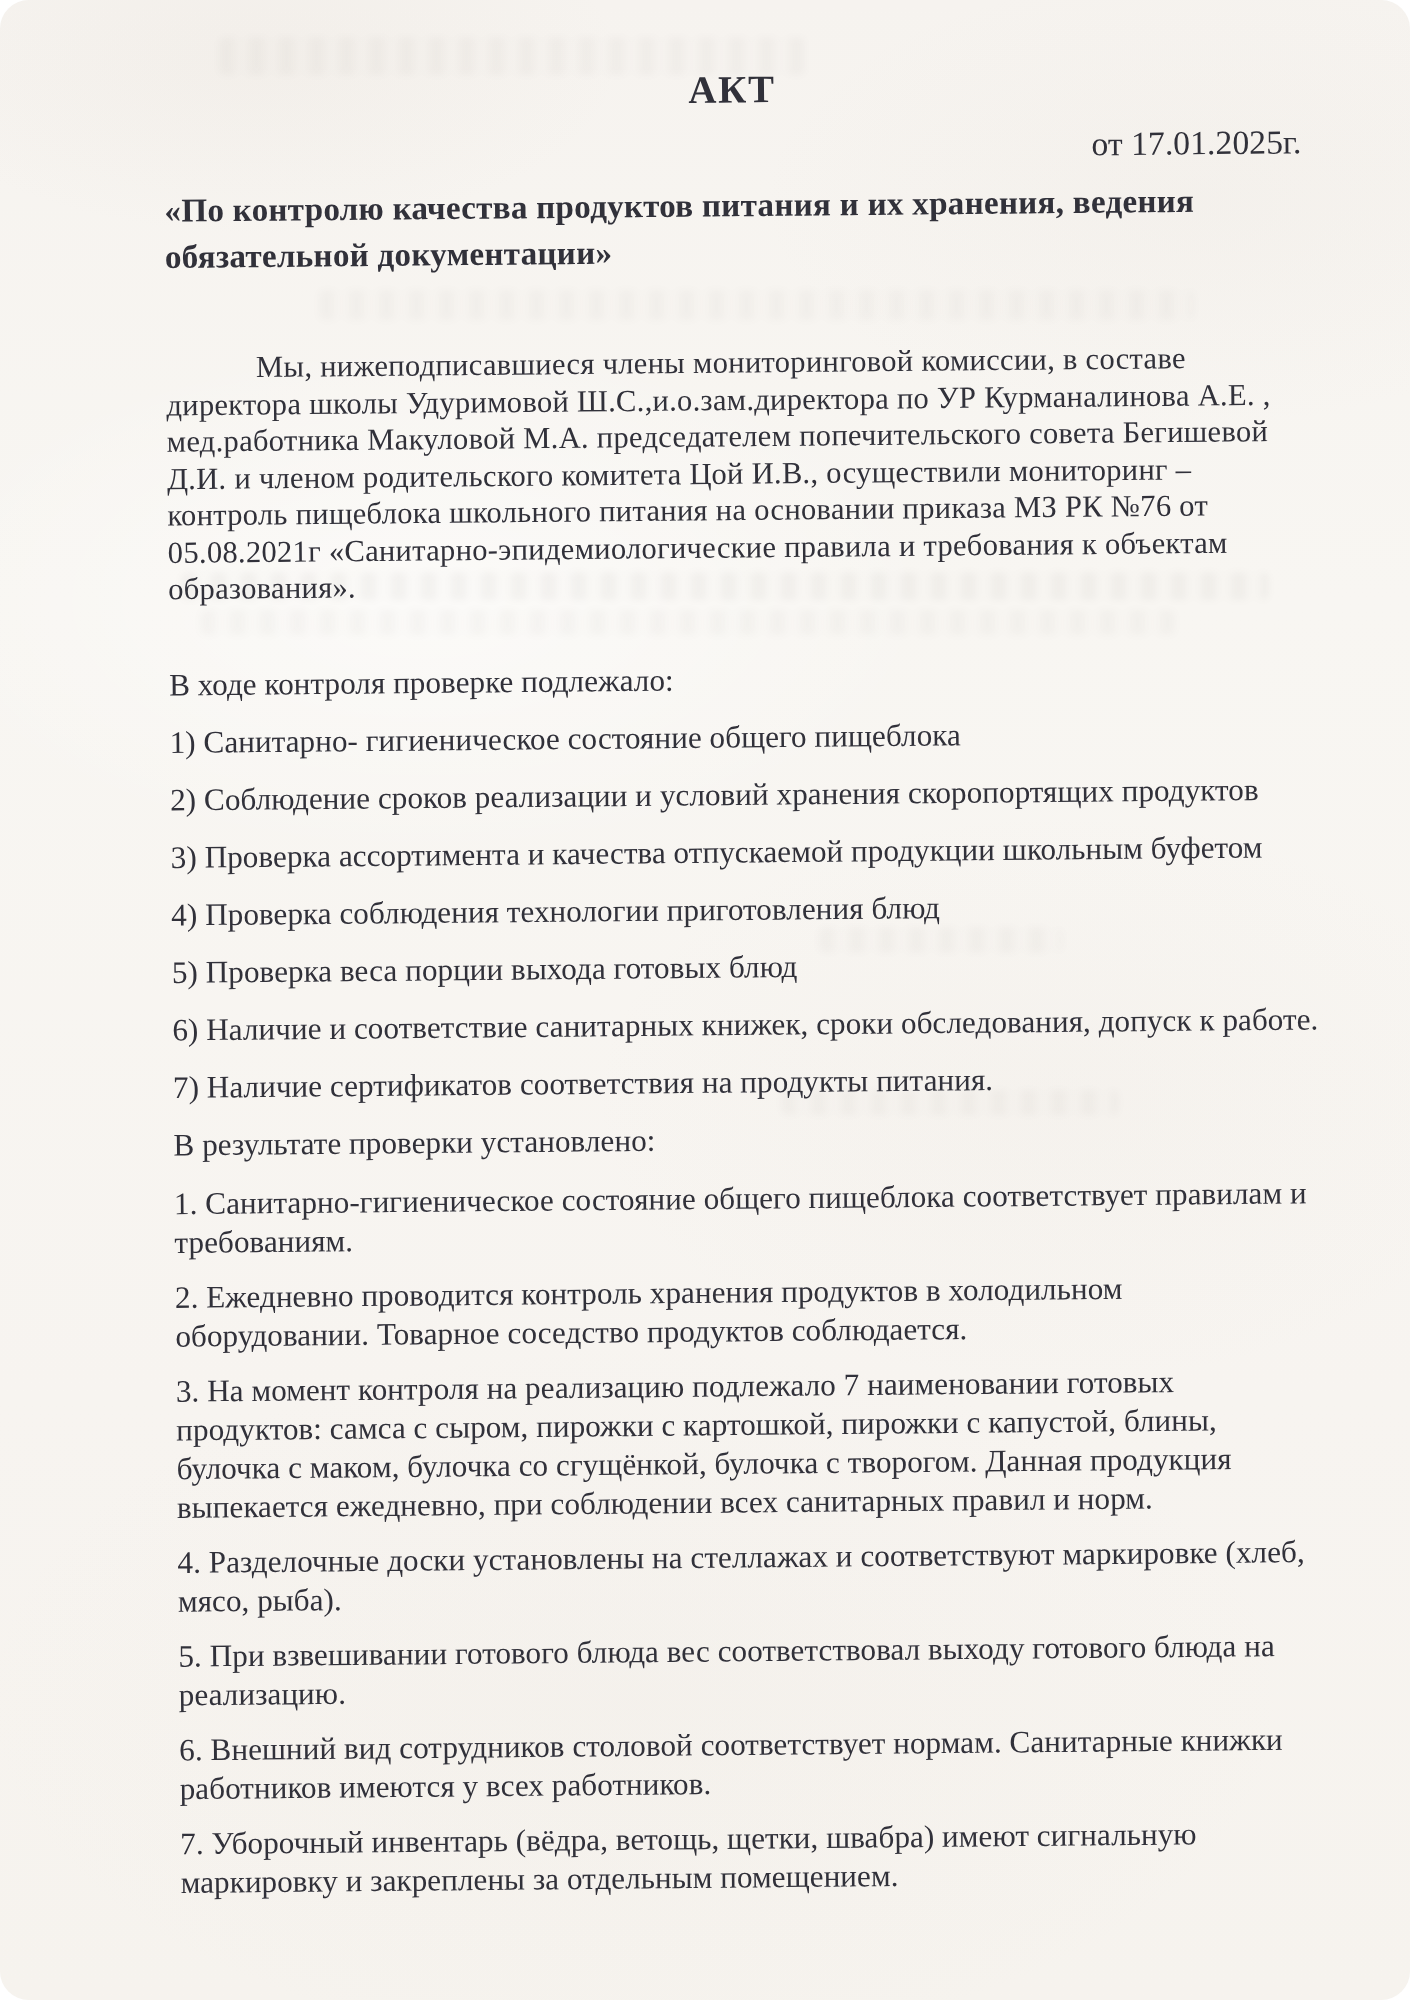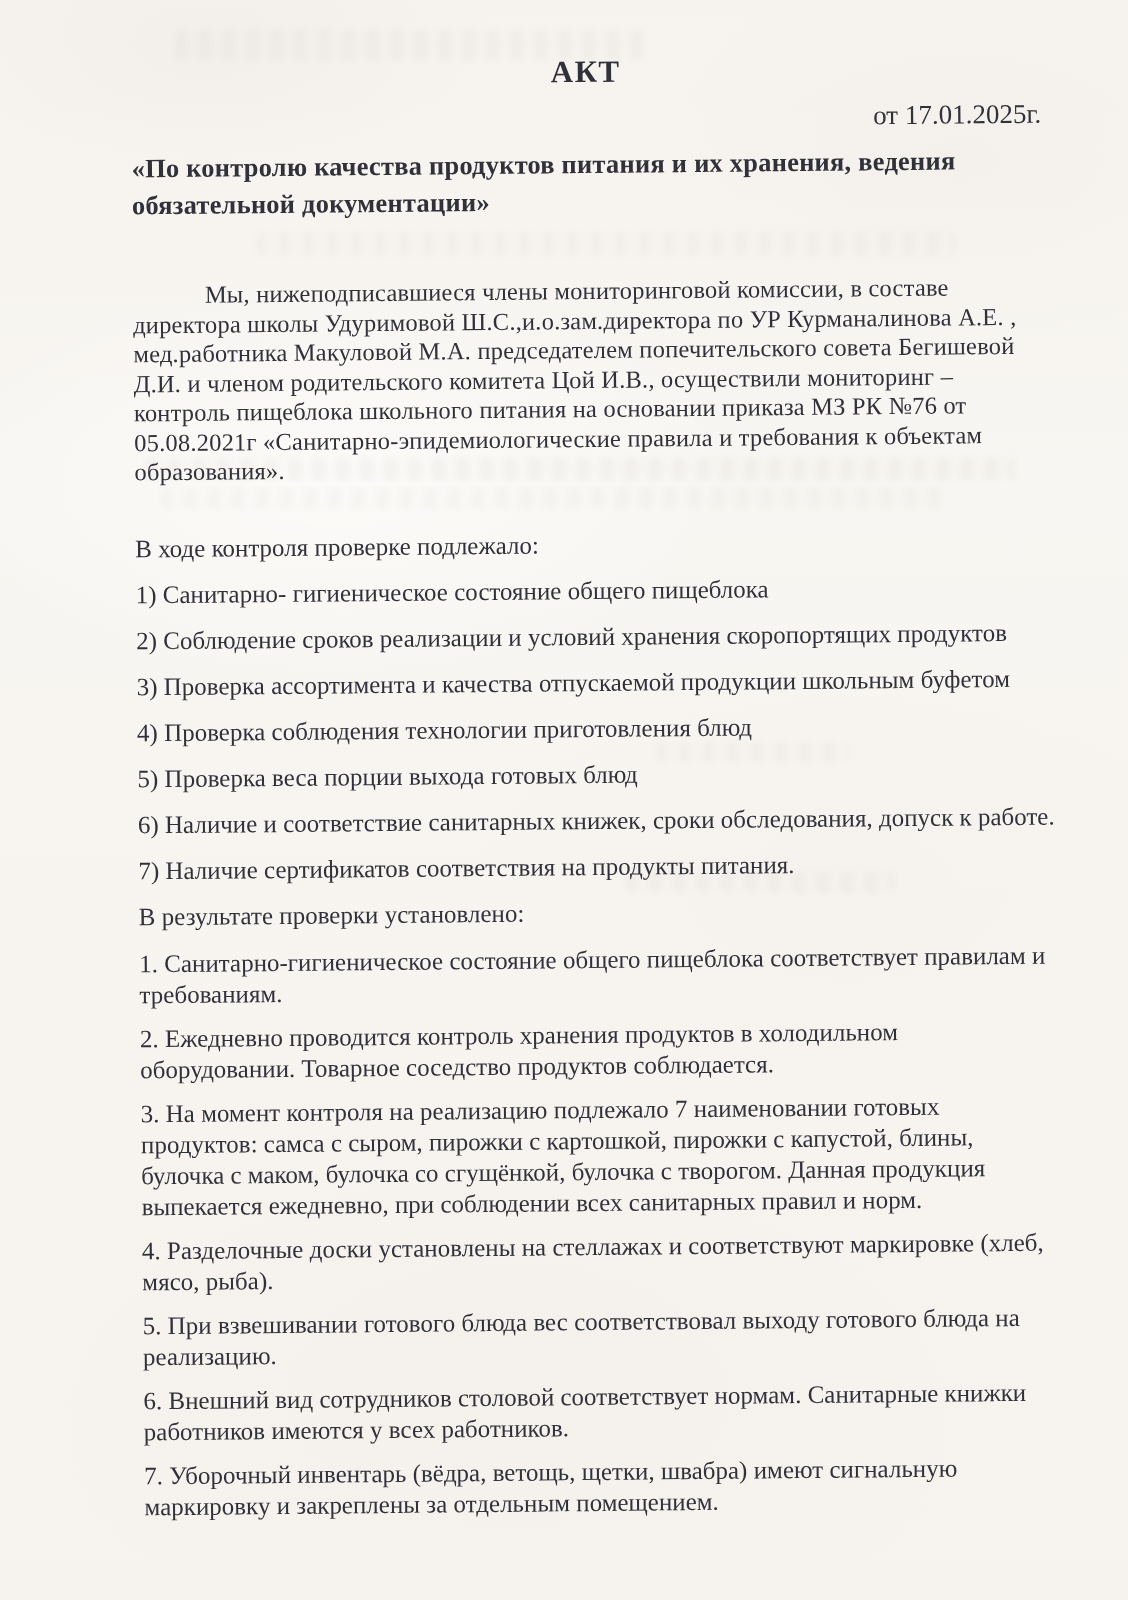--- a/index.html
+++ b/index.html
@@ -15,20 +15,21 @@
     width: 1128px;
     height: 1600px;
     background:
       radial-gradient(ellipse 420px 200px at 18% 3%, rgba(210,198,186,0.10), rgba(210,198,186,0) 70%),
       radial-gradient(ellipse 500px 260px at 85% 10%, rgba(215,205,195,0.09), rgba(215,205,195,0) 70%),
       radial-gradient(ellipse 600px 300px at 30% 30%, rgba(255,255,255,0.5), rgba(255,255,255,0) 70%),
       radial-gradient(ellipse 520px 320px at 75% 55%, rgba(214,204,192,0.07), rgba(214,204,192,0) 72%),
       radial-gradient(ellipse 700px 380px at 45% 85%, rgba(218,210,200,0.08), rgba(218,210,200,0) 75%),
       linear-gradient(180deg, #f6f3ef 0%, #f8f6f2 30%, #f7f4f0 70%, #f6f3ee 100%);
     color: #31313a;
+    border-radius: 23px;
   }
   .content {
     position: absolute;
     top: 0;
     left: 130px;
     width: 910px;
     transform: rotate(-0.55deg);
     transform-origin: 560px 0;
   }
   .title {

